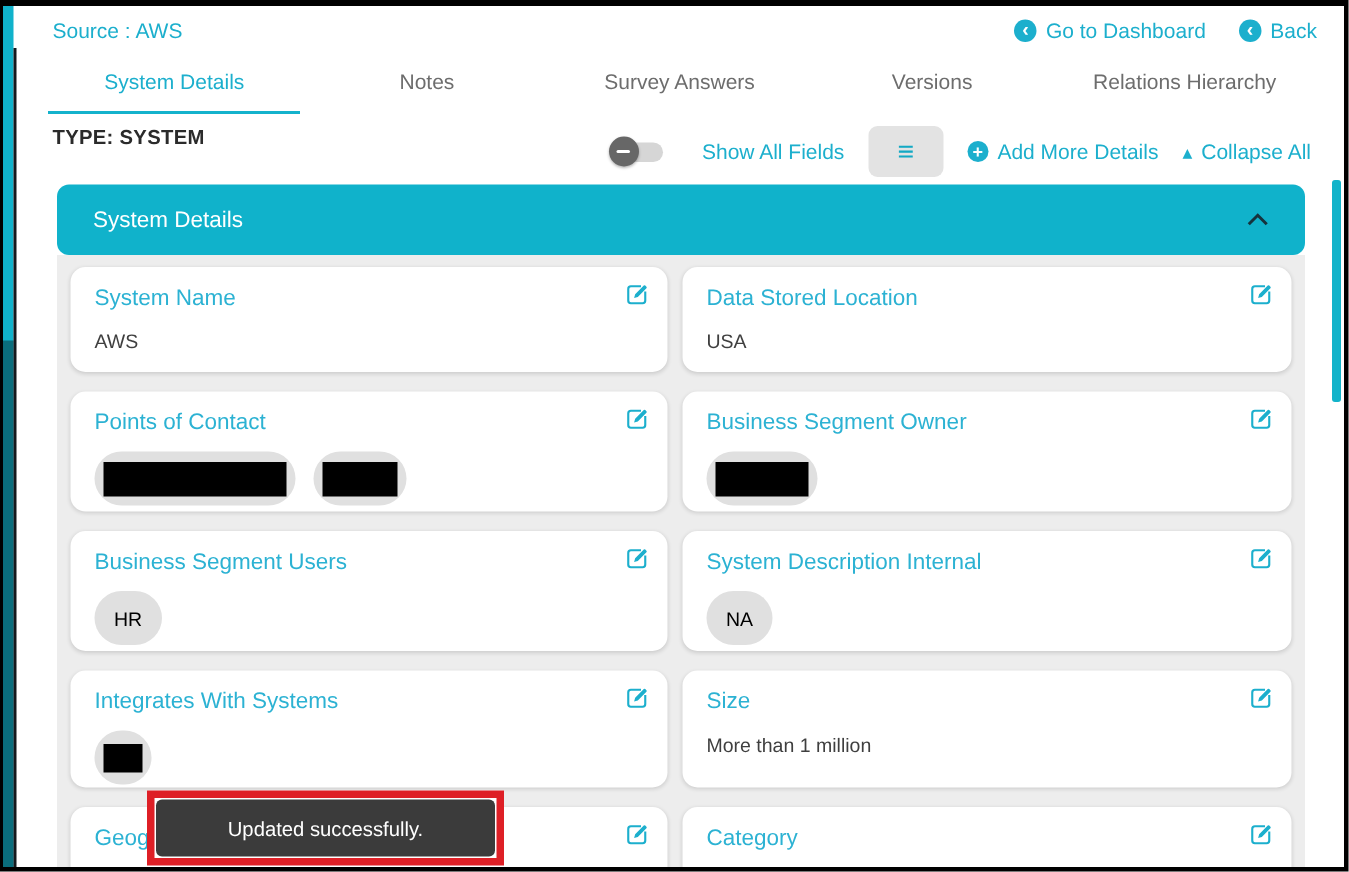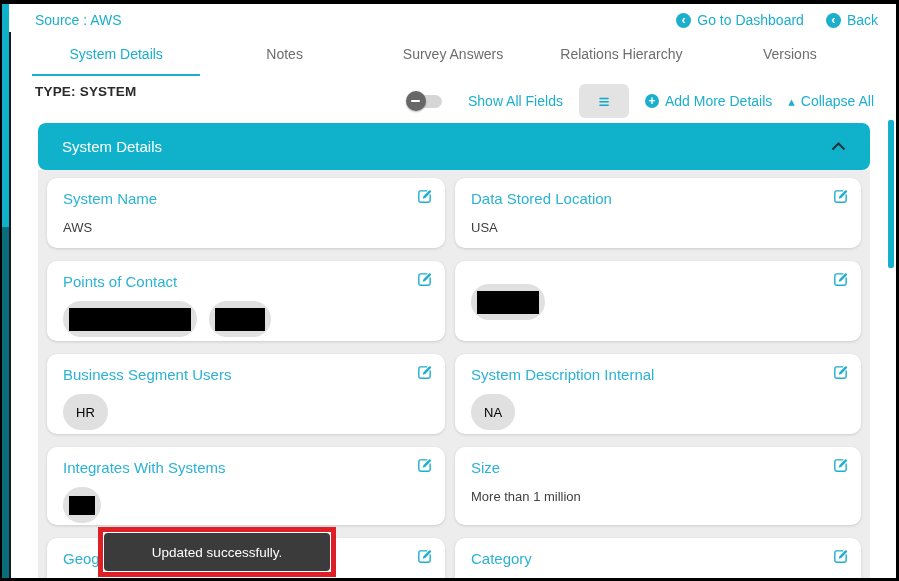--- a/index.html
+++ b/index.html
@@ -95,22 +95,22 @@
         <span class="circ-icon">‹</span>
         <span>Back</span>
       </span>
     </span>
   </div>
 
   <div class="tabs">
     <div class="tab active">System Details</div>
     <div class="tab">Notes</div>
     <div class="tab">Survey Answers</div>
+    <div class="tab">Versions</div>
     <div class="tab">Relations Hierarchy</div>
-    <div class="tab">Versions</div>
   </div>
 
   <div class="toolbar">
     <span class="type-label">TYPE: SYSTEM</span>
     <span class="toolbar-right">
       <span class="switch-wrap">
         <span class="switch">
           <span class="switch-track"></span>
           <span class="switch-knob">
               <span class="switch-minus"></span>
@@ -178,20 +178,21 @@
             <span class="chip">
                 <span class="redaction w122"></span>
               </span>
             <span class="chip">
                 <span class="redaction w50"></span>
               </span>
           </div>
         </div>
 
         <div class="card">
+          <div class="card-title">Business Segment Owner</div>
           <span class="edit-icon">
             <svg width="17" height="17" viewBox="0 0 24 24" fill="none">
                 <path d="M16 4H6.5A2.5 2.5 0 0 0 4 6.5v11A2.5 2.5 0 0 0 6.5 20h11a2.5 2.5 0 0 0 2.5-2.5V9" stroke="#1cafcd" stroke-width="2"></path>
                 <path d="M19.6 2.9l1.5 1.5a1 1 0 0 1 0 1.4L13 14l-3.5 1 1-3.5 8.1-8.1a1 1 0 0 1 1.4 0z" fill="#1cafcd"></path>
               </svg>
           </span>
           <div class="chip-row">
             <span class="chip">
                 <span class="redaction w62"></span>
               </span>

